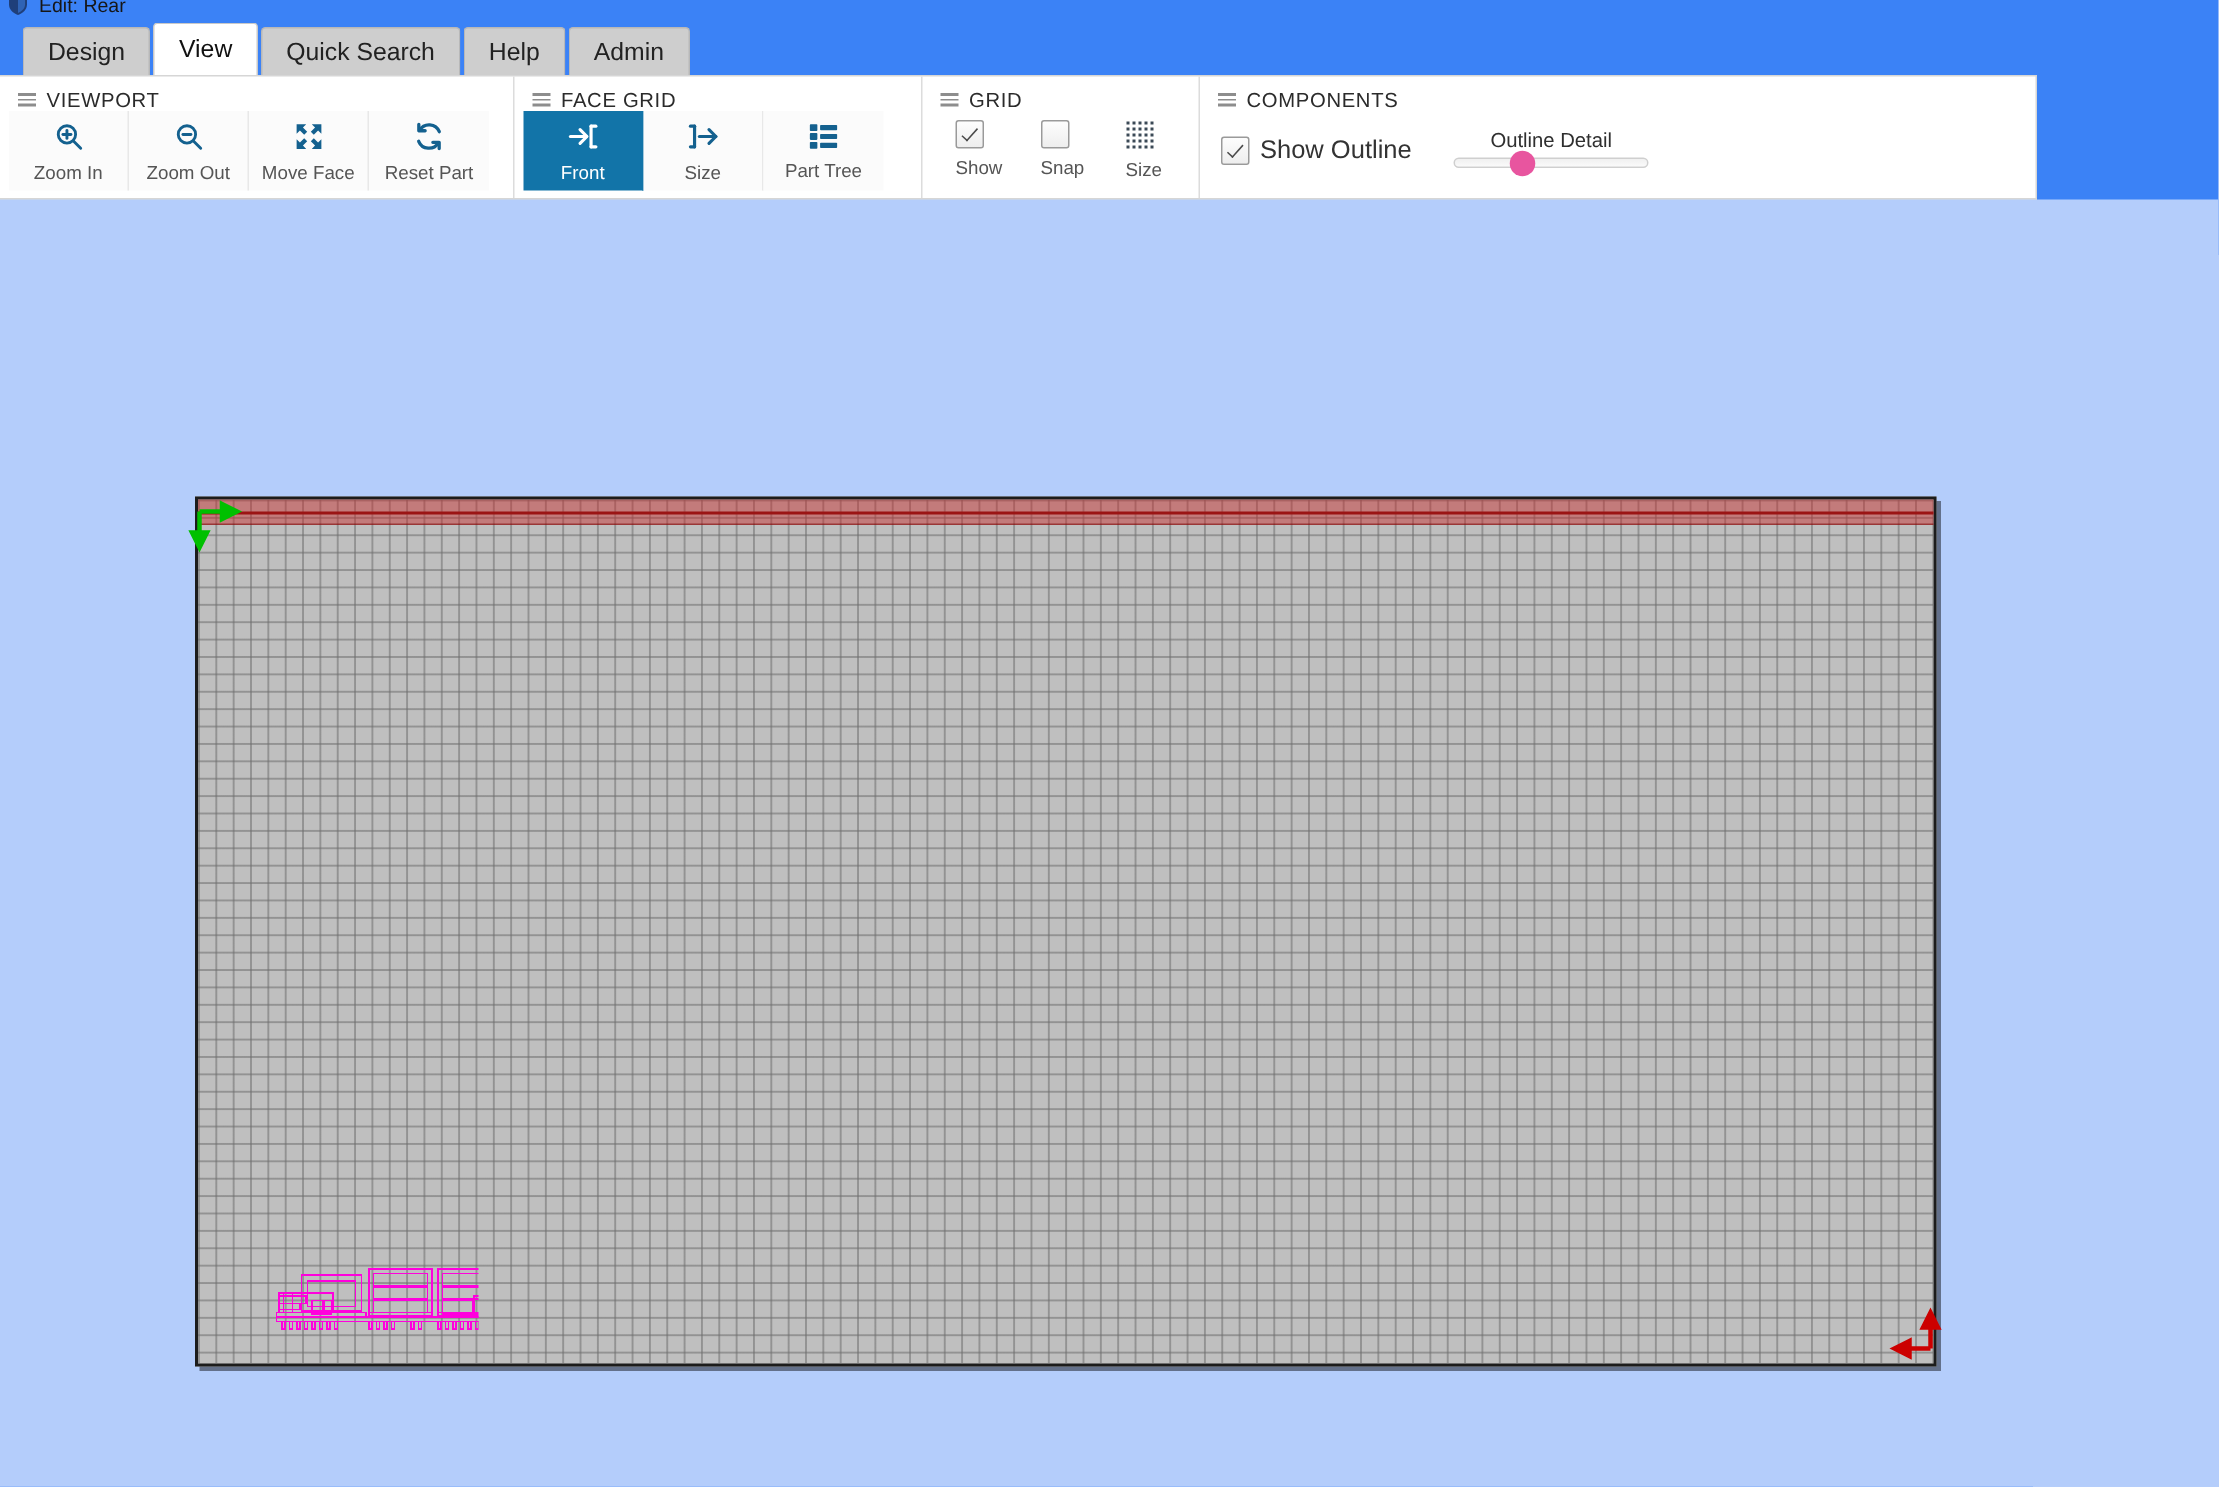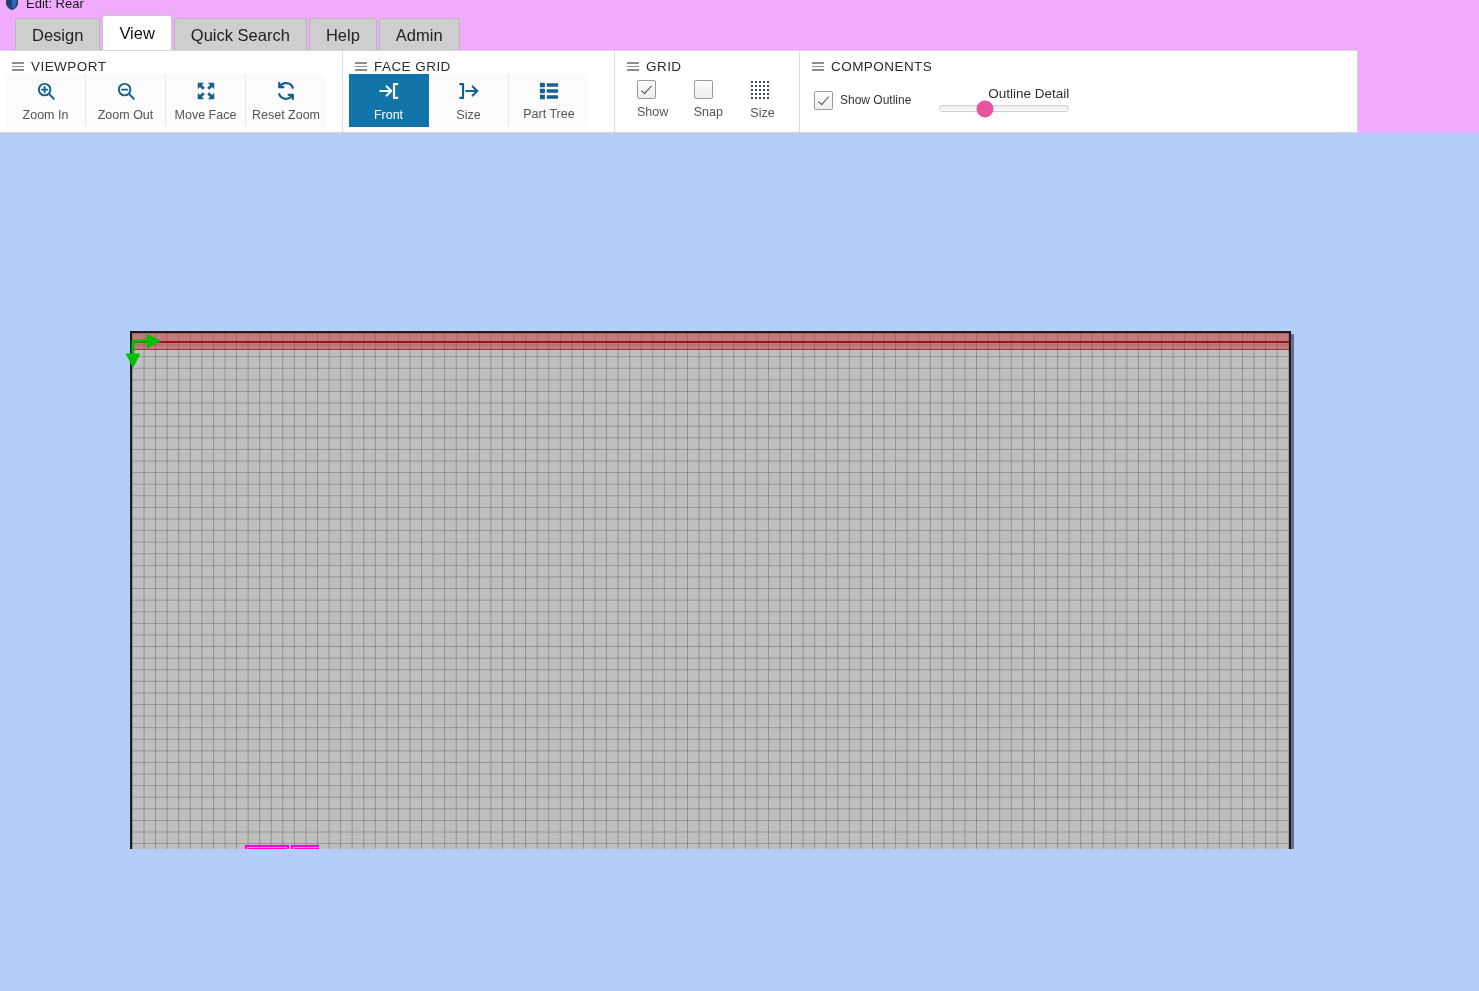--- a/index.html
+++ b/index.html
@@ -4,23 +4,23 @@
 <style>
   html, body {
     margin: 0;
     padding: 0;
     background: #b4cdfb;
     font-family: "Liberation Sans", sans-serif;
   }
   #app {
     position: relative;
     width: 1479px;
-    height: 849px;
+    height: 991px;
     overflow: hidden;
-    background: #f0abfc;
+    background: #3b82f6;
   }
 
   
   .titlebar {
     position: absolute;
     left: 0; top: -8px;
     height: 22px;
     display: flex;
     align-items: center;
     gap: 6px;
@@ -182,25 +182,25 @@
     align-items: center;
     padding: 12px 0 0 14px;
     gap: 28px;
   }
   .inline-check {
     display: flex;
     align-items: center;
     gap: 7px;
     user-select: none;
   }
-  .inline-check .lbl { font-size: 12px; color: #333; }
+  .inline-check .lbl { font-size: 17px; color: #333; }
   .sliderwrap {
     display: flex;
     flex-direction: column;
-    align-items: flex-end;
+    align-items: center;
     gap: 4px;
     padding-bottom: 2px;
   }
   .sliderwrap .lbl { font-size: 13.5px; color: #2f2f2f; }
   .track {
     position: relative;
     width: 130px; height: 7px;
     background: linear-gradient(#f0f0f0,#fafafa);
     border: 1px solid #cfcfcf;
     border-radius: 4px;
@@ -363,21 +363,21 @@
         </div>
         <div class="rbtn">
           <span class="ico">
             <svg width="22" height="22" viewBox="0 0 24 24" fill="none" stroke="currentColor" stroke-width="2.4" stroke-linecap="round">
               <path d="M19.5 8.5A8 8 0 0 0 5.2 7.4"></path>
                 <path d="M4.5 15.5A8 8 0 0 0 18.8 16.6"></path>
               <path d="M4.6 3.2v4.6h4.6" stroke-linejoin="round"></path>
               <path d="M19.4 20.8v-4.6h-4.6" stroke-linejoin="round"></path>
             </svg>
           </span>
-          <span class="lbl">Reset Zoom</span>
+          <span class="lbl">Reset Part</span>
         </div>
       </div>
     </div>
 
     <div class="group" style="width:272px">
       <div class="group-header">
         <span class="hamburger">
             <i></i>
             <i></i>
             <i></i>

